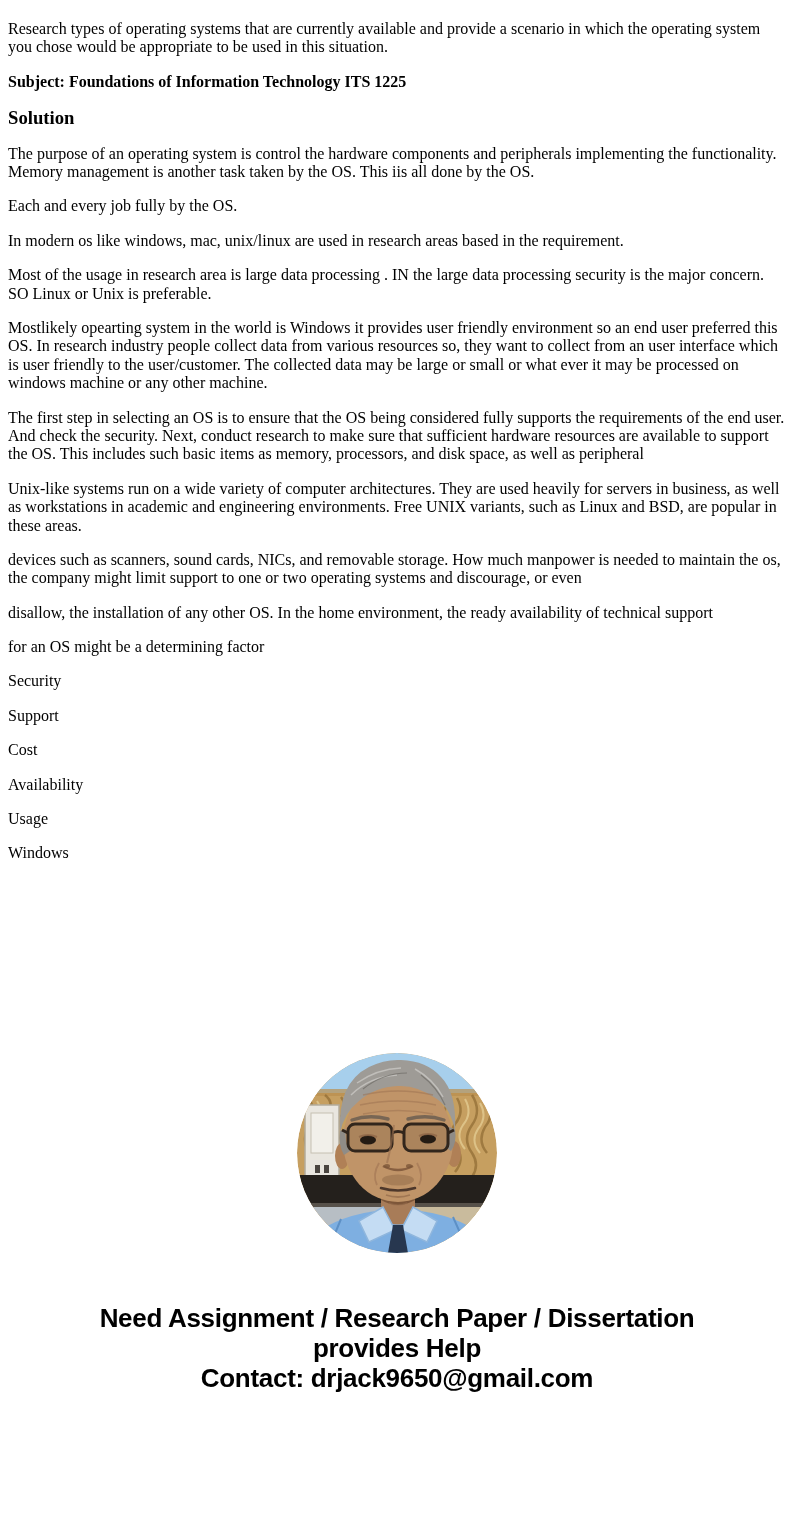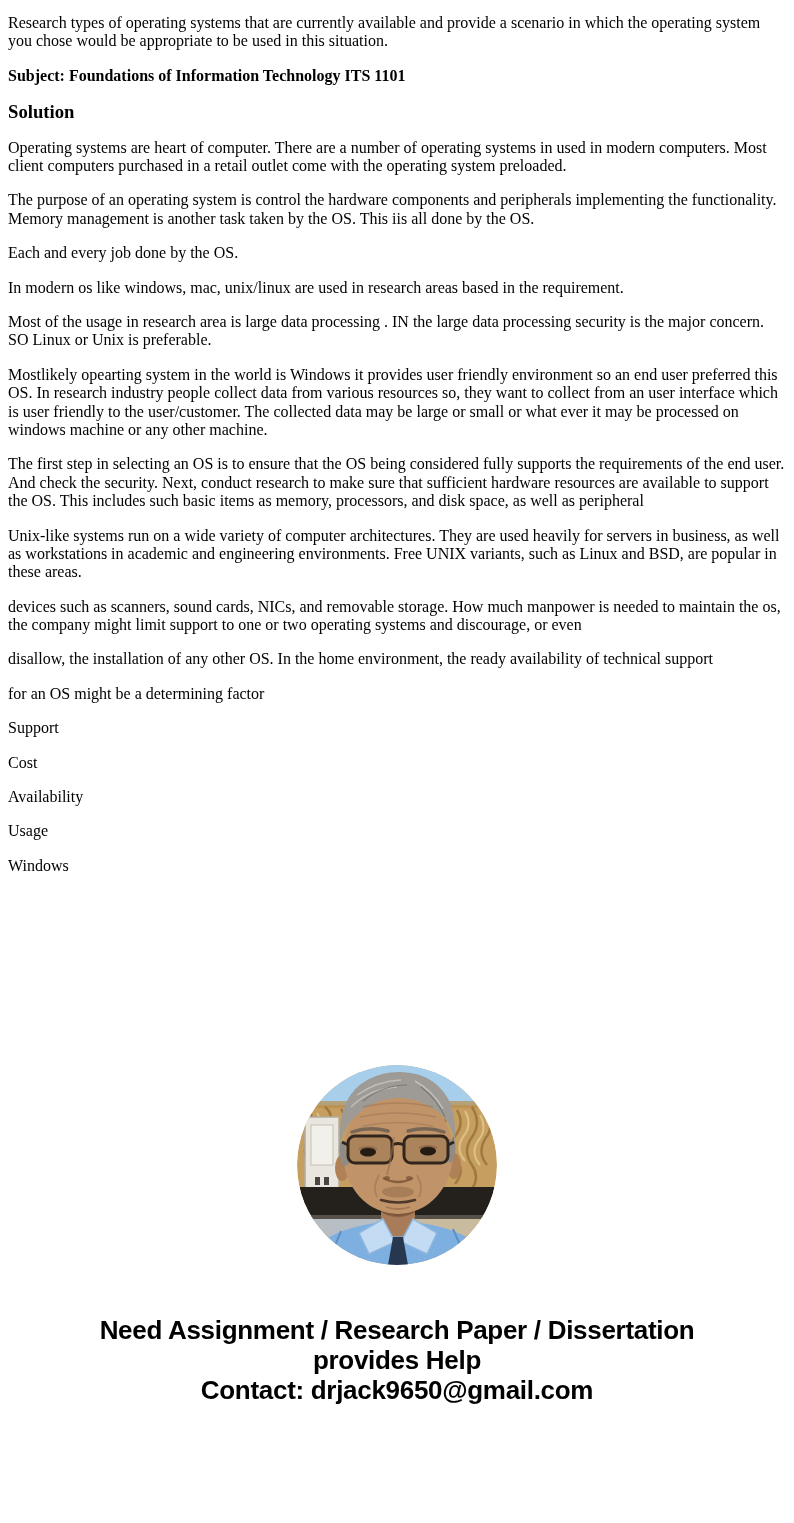--- a/index.html
+++ b/index.html
@@ -15,21 +15,21 @@
     font-size: 16px;
     line-height: 1.15;
   }
   .doc {
     padding: 8px 8px 0 8px;
   }
   p.para {
     margin: 16px 0;
   }
   p.para.first {
-    margin-top: 6px;
+    margin-top: 12px;
   }
   .subject {
     font-weight: bold;
   }
   h3.solution-heading {
     font-size: 18.7px;
     font-weight: bold;
     margin: 1px 0;
     line-height: 1.15;
   }
@@ -58,36 +58,36 @@
     letter-spacing: -0.3px;
     padding-bottom: 28px;
   }
 </style>
 </head>
 <body>
 
 <div class="doc">
 
   <p class="para first">Research types of operating systems that are currently available and provide a scenario in which the operating system you chose would be appropriate to be used in this situation.</p>
-  <p class="para subject">Subject: Foundations of Information Technology ITS 1101</p>
+  <p class="para subject">Subject: Foundations of Information Technology ITS 1225</p>
 
   <h3 class="solution-heading">Solution</h3>
 
-  <p class="para">Operating systems are heart of computer. There are a number of operating systems in used in modern computers. Most client computers purchased in a retail outlet come with the operating system preloaded.</p>
   <p class="para">The purpose of an operating system is control the hardware components and peripherals implementing the functionality. Memory management is another task taken by the OS. This iis all done by the OS.</p>
-  <p class="para">Each and every job done by the OS.</p>
+  <p class="para">Each and every job fully by the OS.</p>
   <p class="para">In modern os like windows, mac, unix/linux are used in research areas based in the requirement.</p>
   <p class="para">Most of the usage in research area is large data processing . IN the large data processing security is the major concern. SO Linux or Unix is preferable.</p>
   <p class="para">Mostlikely opearting system in the world is Windows it provides user friendly environment so an end user preferred this OS. In research industry people collect data from various resources so, they want to collect from an user interface which is user friendly to the user/customer. The collected data may be large or small or what ever it may be processed on windows machine or any other machine.</p>
   <p class="para">The first step in selecting an OS is to ensure that the OS being considered fully supports the requirements of the end user. And check the security. Next, conduct research to make sure that sufficient hardware resources are available to support the OS. This includes such basic items as memory, processors, and disk space, as well as peripheral</p>
   <p class="para">Unix-like systems run on a wide variety of computer architectures. They are used heavily for servers in business, as well as workstations in academic and engineering environments. Free UNIX variants, such as Linux and BSD, are popular in these areas.</p>
   <p class="para">devices such as scanners, sound cards, NICs, and removable storage. How much manpower is needed to maintain the os, the company might limit support to one or two operating systems and discourage, or even</p>
   <p class="para">disallow, the installation of any other OS. In the home environment, the ready availability of technical support</p>
   <p class="para">for an OS might be a determining factor</p>
 
+  <p class="para">Security</p>
   <p class="para">Support</p>
   <p class="para">Cost</p>
   <p class="para">Availability</p>
   <p class="para">Usage</p>
   <p class="para">Windows</p>
 
   <div class="photo-wrap">
     <div class="avatar">
       <svg viewBox="0 0 200 200" width="200" height="200" role="img">
         <defs>

